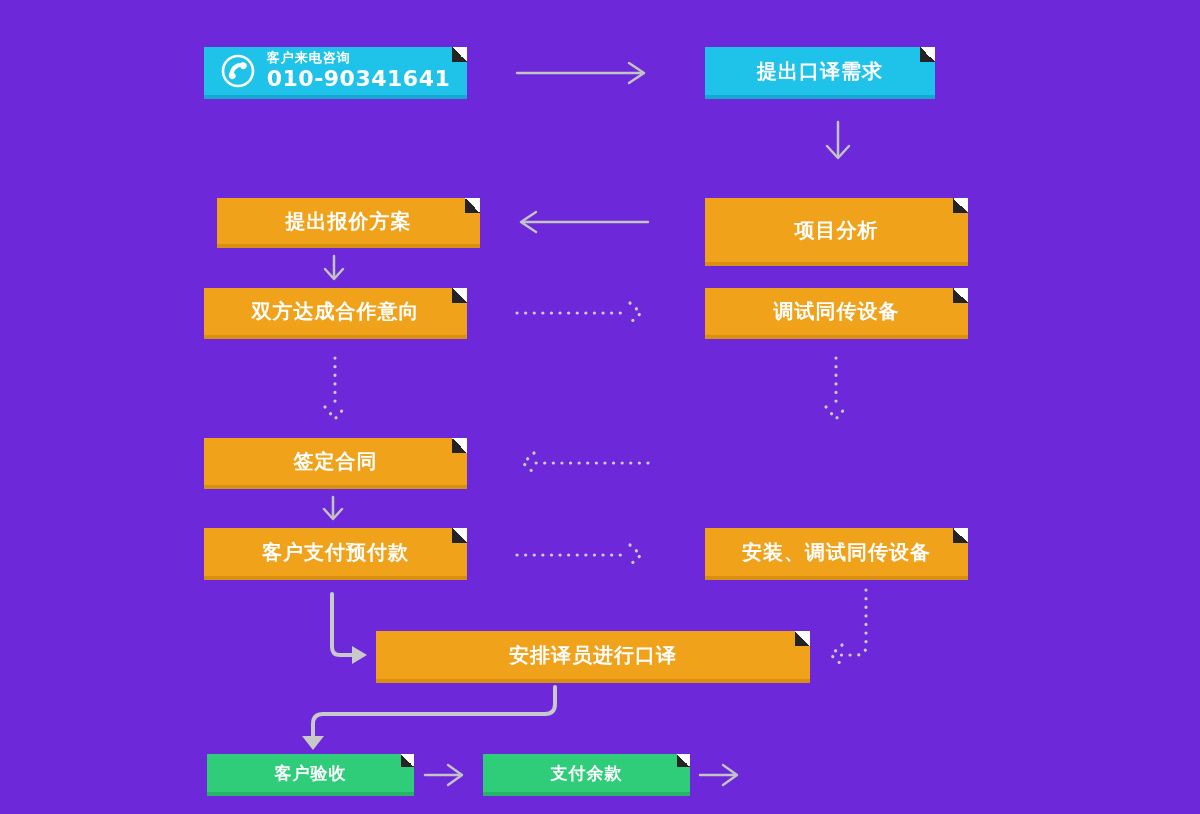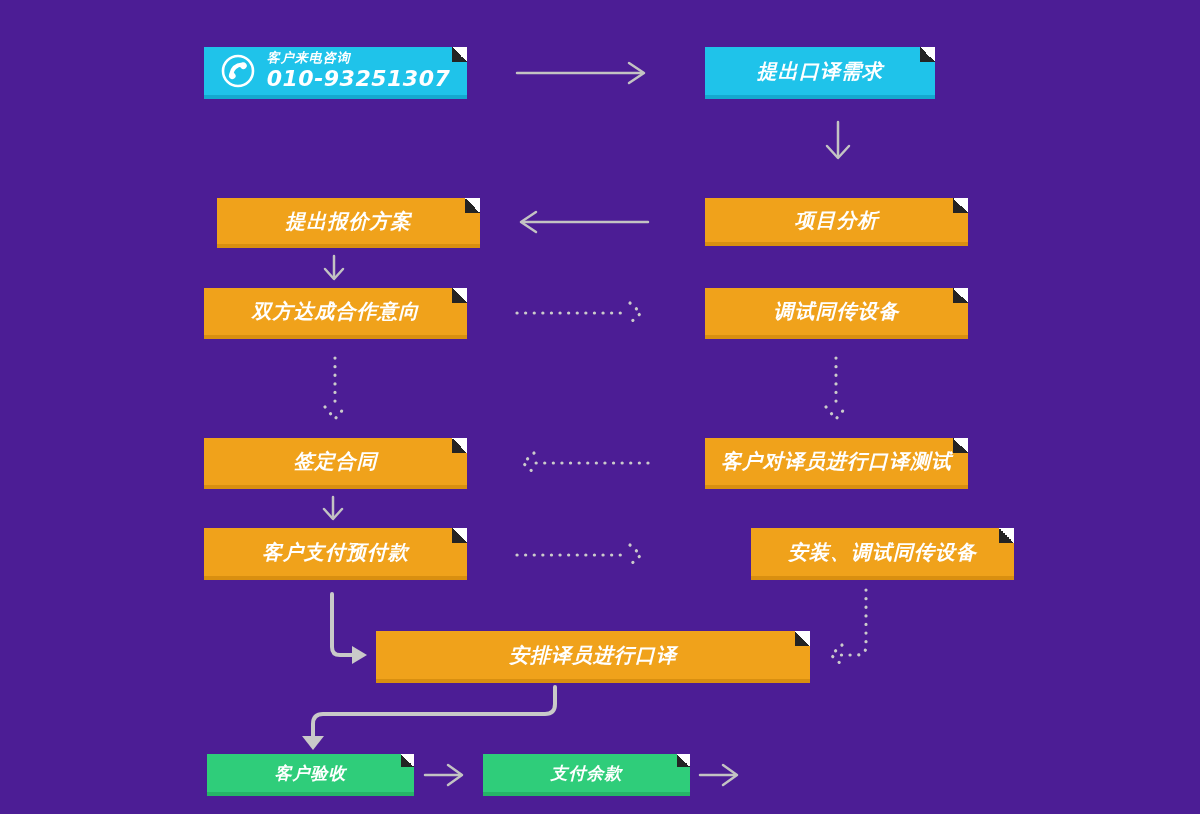--- a/index.html
+++ b/index.html
@@ -1,23 +1,22 @@
 <!DOCTYPE html>
 <html><head>
 <meta charset="utf-8">
 <style>
   html, body { margin: 0; padding: 0; background: #ffffff; }
   .canvas {
     position: relative;
     width: 1200px;
     height: 814px;
-    background: #4c1d95;
+    background: #6d28d9;
     overflow: hidden;
     font-family: "DejaVu Sans", "Liberation Sans", sans-serif;
-    font-style: italic;
   }
   .node {
     position: absolute;
     box-sizing: border-box;
     display: flex;
     align-items: center;
     justify-content: center;
     color: #ffffff;
     font-weight: bold;
   }
@@ -38,27 +37,27 @@
   #n-start { gap: 12px; }
   .start-text { display: flex; flex-direction: column; line-height: 1.15; text-align: left; }
   .start-text .l1 { font-size: 13px; letter-spacing: 1px; }
   .start-text .l2 { font-size: 22px; letter-spacing: 0.5px; }
   .phone-wrap { display: flex; align-items: center; }
 
   
   #n-start     { left: 204px; top: 47px;  width: 263px; height: 52px; }
   #n-demand    { left: 705px; top: 47px;  width: 230px; height: 52px; }
   #n-quote     { left: 217px; top: 198px; width: 263px; height: 50px; }
-  #n-analysis  { left: 705px; top: 198px; width: 263px; height: 48px; }
+  #n-analysis  { left: 705px; top: 198px; width: 263px; height: 68px; }
   #n-agree     { left: 204px; top: 288px; width: 263px; height: 51px; }
   #n-resume    { left: 705px; top: 288px; width: 263px; height: 51px; }
   #n-contract  { left: 204px; top: 438px; width: 263px; height: 51px; }
   #n-test      { left: 705px; top: 438px; width: 263px; height: 51px; }
   #n-prepay    { left: 204px; top: 528px; width: 263px; height: 52px; }
-  #n-equipment { left: 705px; top: 528px; width: 263px; height: 52px; margin-left: 46px; }
+  #n-equipment { left: 705px; top: 528px; width: 263px; height: 52px; }
   #n-arrange   { left: 376px; top: 631px; width: 434px; height: 52px; }
   #n-accept    { left: 207px; top: 754px; width: 207px; height: 42px; }
   #n-balance   { left: 483px; top: 754px; width: 207px; height: 42px; }
   #n-invoice   { left: 758px; top: 754px; width: 207px; height: 42px; }
 
   svg.connectors {
     position: absolute;
     left: 0; top: 0;
     width: 1200px; height: 814px;
     pointer-events: none;
@@ -143,21 +142,21 @@
         <circle cx="17" cy="17" r="15" fill="none" stroke="#ffffff" stroke-width="2.6"></circle>
         <g transform="rotate(-42 17 17)">
           <path d="M9.5 15 Q17 9.2 24.5 15" fill="none" stroke="#ffffff" stroke-width="4" stroke-linecap="round"></path>
           <circle cx="9.5" cy="16.8" r="3.3" fill="#ffffff"></circle>
           <circle cx="24.5" cy="16.8" r="3.3" fill="#ffffff"></circle>
         </g>
       </svg>
     </span>
     <span class="start-text">
       <span class="l1">客户来电咨询</span>
-      <span class="l2">010-93251307</span>
+      <span class="l2">010-90341641</span>
     </span>
   </div>
 
   <div class="node blue" id="n-demand">
     <span class="fold"></span>
     <span class="label">提出口译需求</span>
   </div>
 
   <div class="node orange" id="n-quote">
     <span class="fold"></span>
@@ -177,24 +176,20 @@
   <div class="node orange" id="n-resume">
     <span class="fold"></span>
     <span class="label">调试同传设备</span>
   </div>
 
   <div class="node orange" id="n-contract">
     <span class="fold"></span>
     <span class="label">签定合同</span>
   </div>
 
-  <div class="node orange" id="n-test">
-    <span class="fold"></span>
-    <span class="label">客户对译员进行口译测试</span>
-  </div>
 
   <div class="node orange" id="n-prepay">
     <span class="fold"></span>
     <span class="label">客户支付预付款</span>
   </div>
 
   <div class="node orange" id="n-equipment">
     <span class="fold"></span>
     <span class="label">安装、调试同传设备</span>
   </div>

